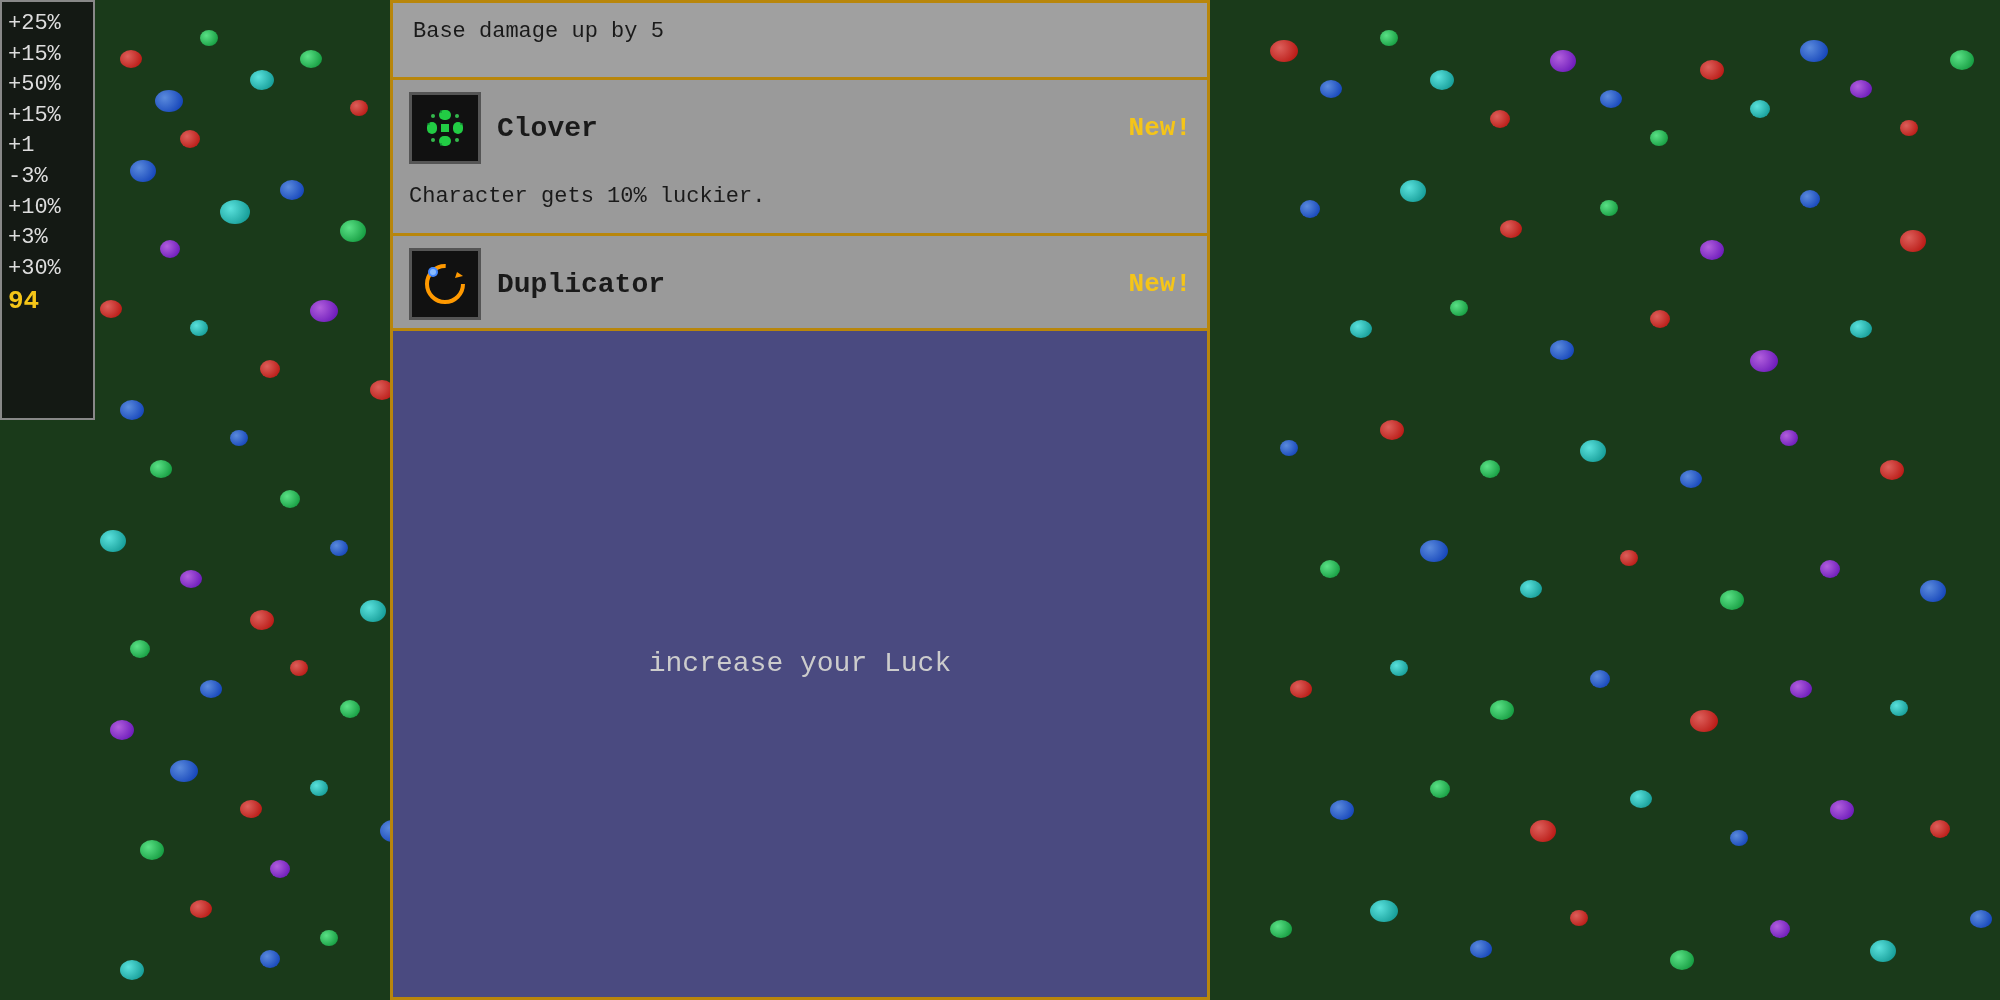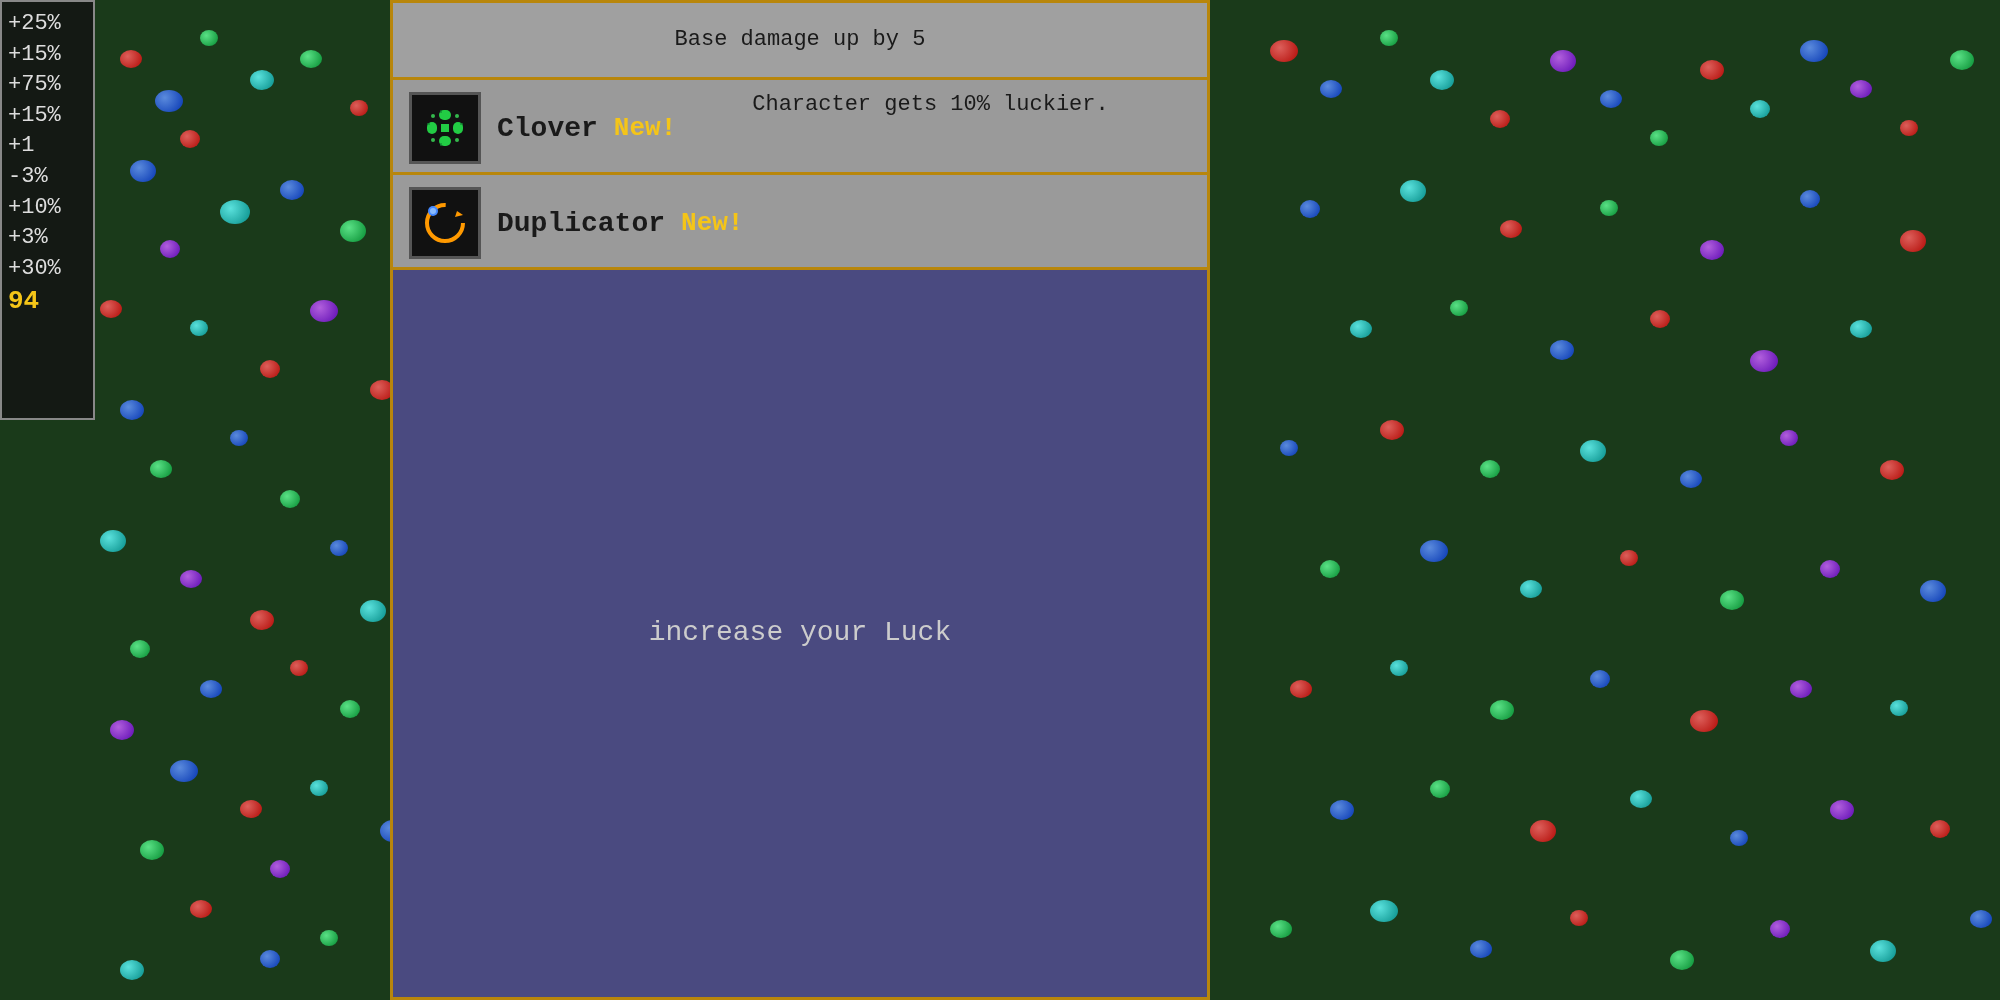--- a/index.html
+++ b/index.html
@@ -65,40 +65,39 @@
       width: 820px;
       height: 1000px;
       display: flex;
       flex-direction: column;
     }
 
     
     .item-card-top {
       background: #a0a0a0;
       border: 3px solid #b8860b;
-      padding: 20px 20px 16px 20px;
+      padding: 12px 20px 16px 20px;
       min-height: 80px;
-      text-align: center;
     }
 
     .item-card-top .desc-text {
       color: #1a1a1a;
       font-size: 22px;
       font-family: 'Courier New', Courier, monospace;
       line-height: 1.5;
     }
 
     
     .item-card {
       background: #9a9a9a;
       border: 3px solid #b8860b;
       border-top: none;
       padding: 0;
       display: flex;
-      gap: 44px;
+      flex-direction: column;
     }
 
     .item-card-header {
       display: flex;
       align-items: center;
       padding: 12px 16px 8px 16px;
       gap: 16px;
     }
 
     .item-icon {
@@ -270,21 +269,21 @@
     <div class="gem gem-red" style="left: 1570px; top: 910px; width: 18px; height: 16px;"></div>
     <div class="gem gem-green" style="left: 1670px; top: 950px; width: 24px; height: 20px;"></div>
     <div class="gem gem-purple" style="left: 1770px; top: 920px; width: 20px; height: 18px;"></div>
     <div class="gem gem-teal" style="left: 1870px; top: 940px; width: 26px; height: 22px;"></div>
     <div class="gem gem-blue" style="left: 1970px; top: 910px; width: 22px; height: 18px;"></div>
   </div>
 
 <div class="stats-panel">
   <div class="stat-row">+25%</div>
   <div class="stat-row">+15%</div>
-  <div class="stat-row">+75%</div>
+  <div class="stat-row">+50%</div>
   <div class="stat-row">+15%</div>
   <div class="stat-row">+1</div>
   <div class="stat-row">-3%</div>
   <div class="stat-row">+10%</div>
   <div class="stat-row">+3%</div>
   <div class="stat-row">+30%</div>
   <div class="stat-row yellow">94</div>
 </div>
 
 <div class="center-panel">

